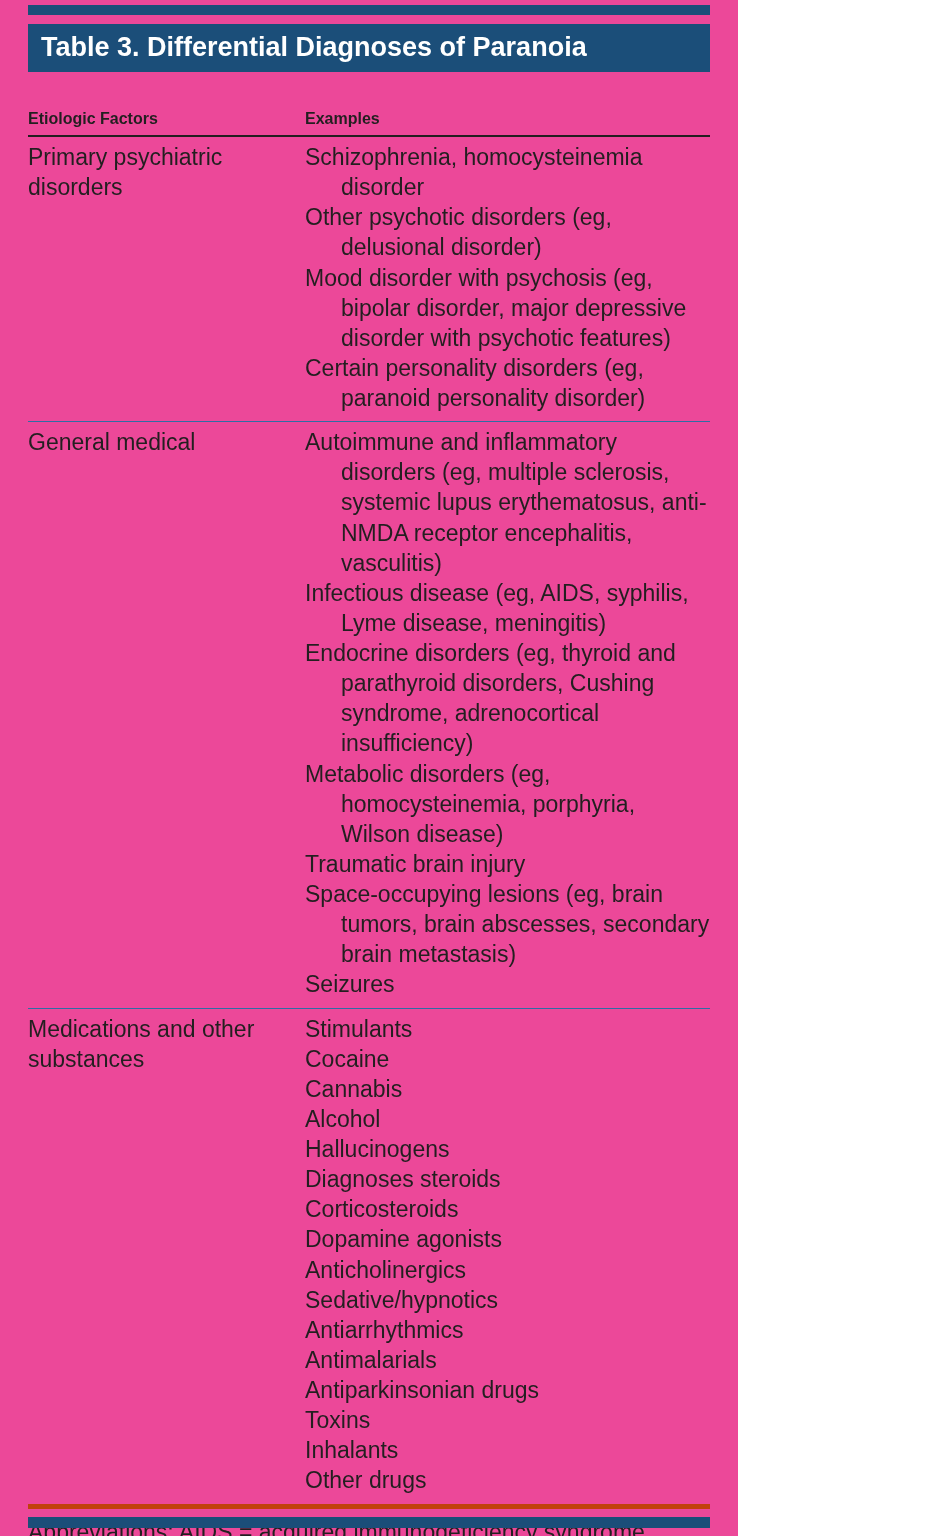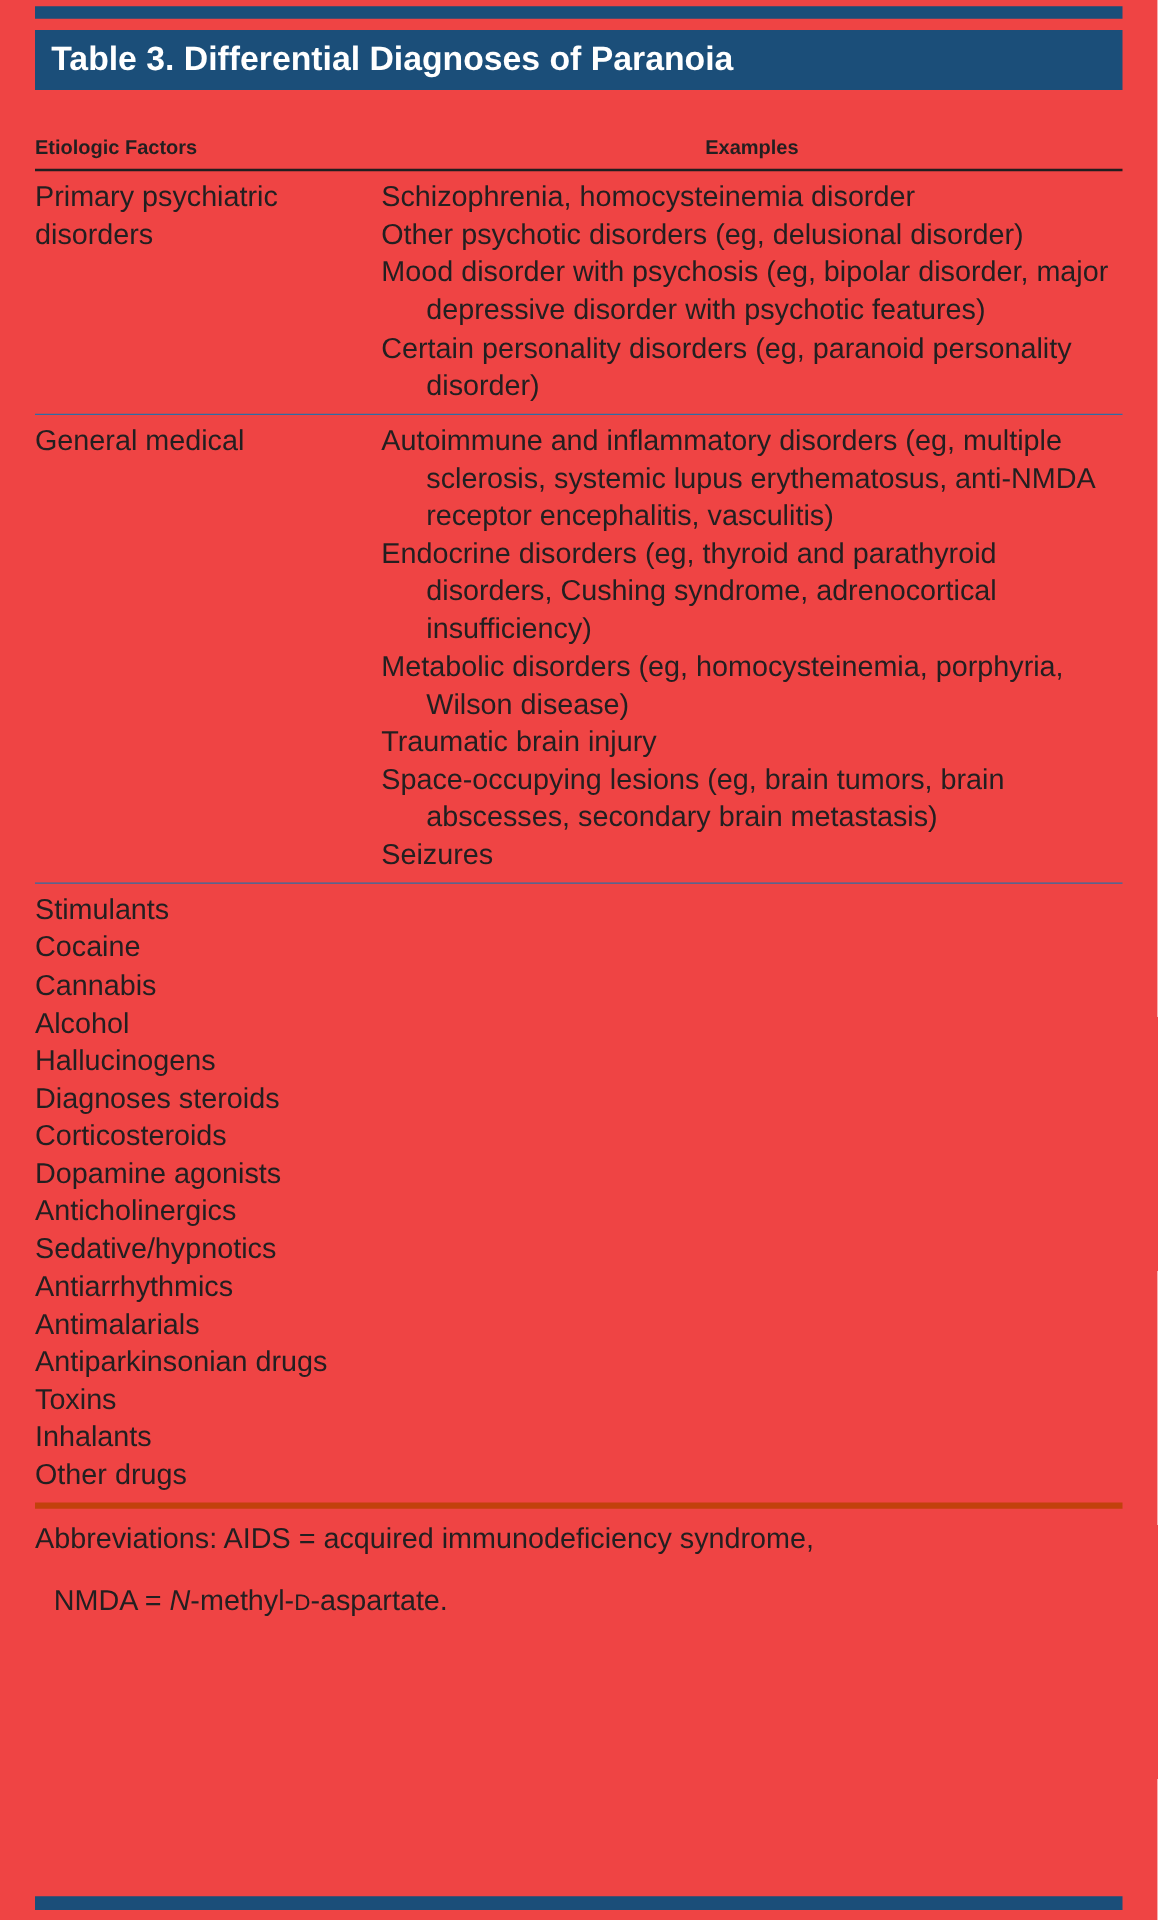--- a/index.html
+++ b/index.html
@@ -1,23 +1,23 @@
 <!DOCTYPE html>
 <html><head>
 <meta charset="utf-8">
 <style>
   html, body { margin: 0; padding: 0; background: #ffffff; }
   body { font-family: "Liberation Sans", sans-serif; color: #231f20; }
   .page {
     position: relative;
-    width: 926px;
+    width: 738px;
     height: 1536px;
     box-sizing: border-box;
     padding: 0 28px;
-    background: #ef4444;
+    background: #ec4899;
     overflow: hidden;
   }
   .top-rule {
     margin-top: 5px;
     height: 10px;
     background: #1b4e79;
   }
   .title-bar {
     margin-top: 9px;
     background: #1b4e79;
@@ -29,21 +29,21 @@
   }
   .thead {
     display: grid;
     grid-template-columns: 277px 1fr;
     margin-top: 30px;
     padding: 8px 0 7px 0;
     border-bottom: 2px solid #221e1f;
     font-weight: bold;
     font-size: 16px;
   }
-  .th-examples { text-align: center; }
+  .th-examples { }
   .trow {
     display: grid;
     grid-template-columns: 277px 1fr;
     padding: 5px 0 8px 0;
   }
   .trow + .trow { border-top: 1px solid #2e6da4; }
   .cell { font-size: 23px; line-height: 1.31; }
   .cell.factor { padding-right: 12px; }
   .example-item { padding-left: 36px; text-indent: -36px; }
   .footnote {
@@ -87,28 +87,30 @@
           <div class="example-item">Schizophrenia, homocysteinemia disorder</div>
           <div class="example-item">Other psychotic disorders (eg, delusional disorder)</div>
           <div class="example-item">Mood disorder with psychosis (eg, bipolar disorder, major depressive disorder with psychotic features)</div>
           <div class="example-item">Certain personality disorders (eg, paranoid personality disorder)</div>
         </div>
       </div>
       <div class="trow">
         <div class="cell factor">General medical</div>
         <div class="cell examples">
           <div class="example-item">Autoimmune and inflammatory disorders (eg, multiple sclerosis, systemic lupus erythematosus, anti-NMDA receptor encephalitis, vasculitis)</div>
+          <div class="example-item">Infectious disease (eg, AIDS, syphilis, Lyme disease, meningitis)</div>
           <div class="example-item">Endocrine disorders (eg, thyroid and parathyroid disorders, Cushing syndrome, adrenocortical insufficiency)</div>
           <div class="example-item">Metabolic disorders (eg, homocysteinemia, porphyria, Wilson disease)</div>
           <div class="example-item">Traumatic brain injury</div>
           <div class="example-item">Space-occupying lesions (eg, brain tumors, brain abscesses, secondary brain metastasis)</div>
           <div class="example-item">Seizures</div>
         </div>
       </div>
       <div class="trow">
+        <div class="cell factor">Medications and other substances</div>
         <div class="cell examples">
           <div class="example-item">Stimulants</div>
           <div class="example-item">Cocaine</div>
           <div class="example-item">Cannabis</div>
           <div class="example-item">Alcohol</div>
           <div class="example-item">Hallucinogens</div>
           <div class="example-item">Diagnoses steroids</div>
           <div class="example-item">Corticosteroids</div>
           <div class="example-item">Dopamine agonists</div>
           <div class="example-item">Anticholinergics</div>

